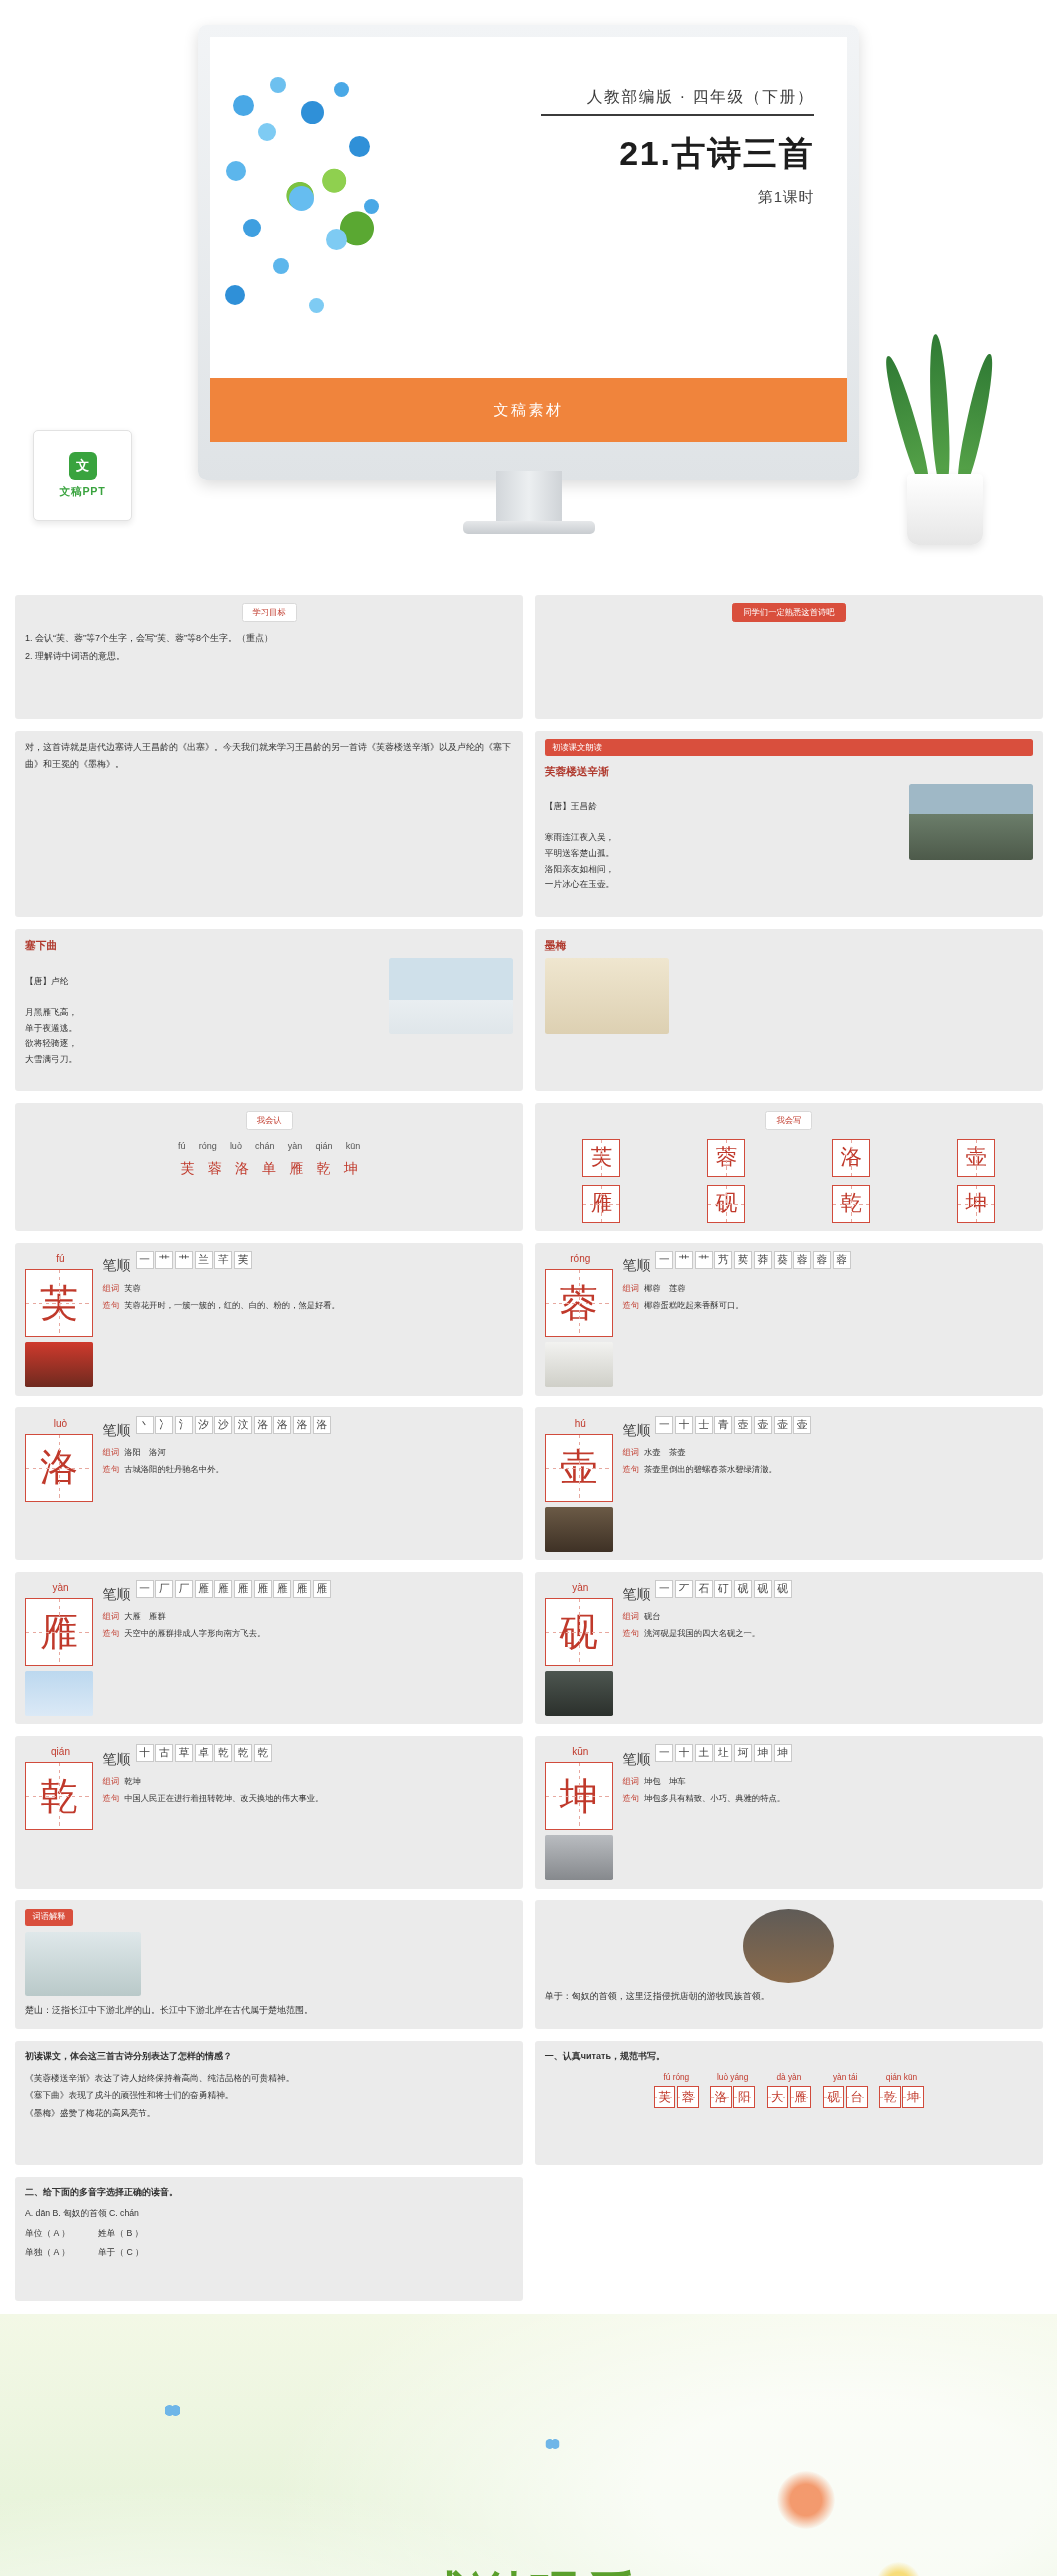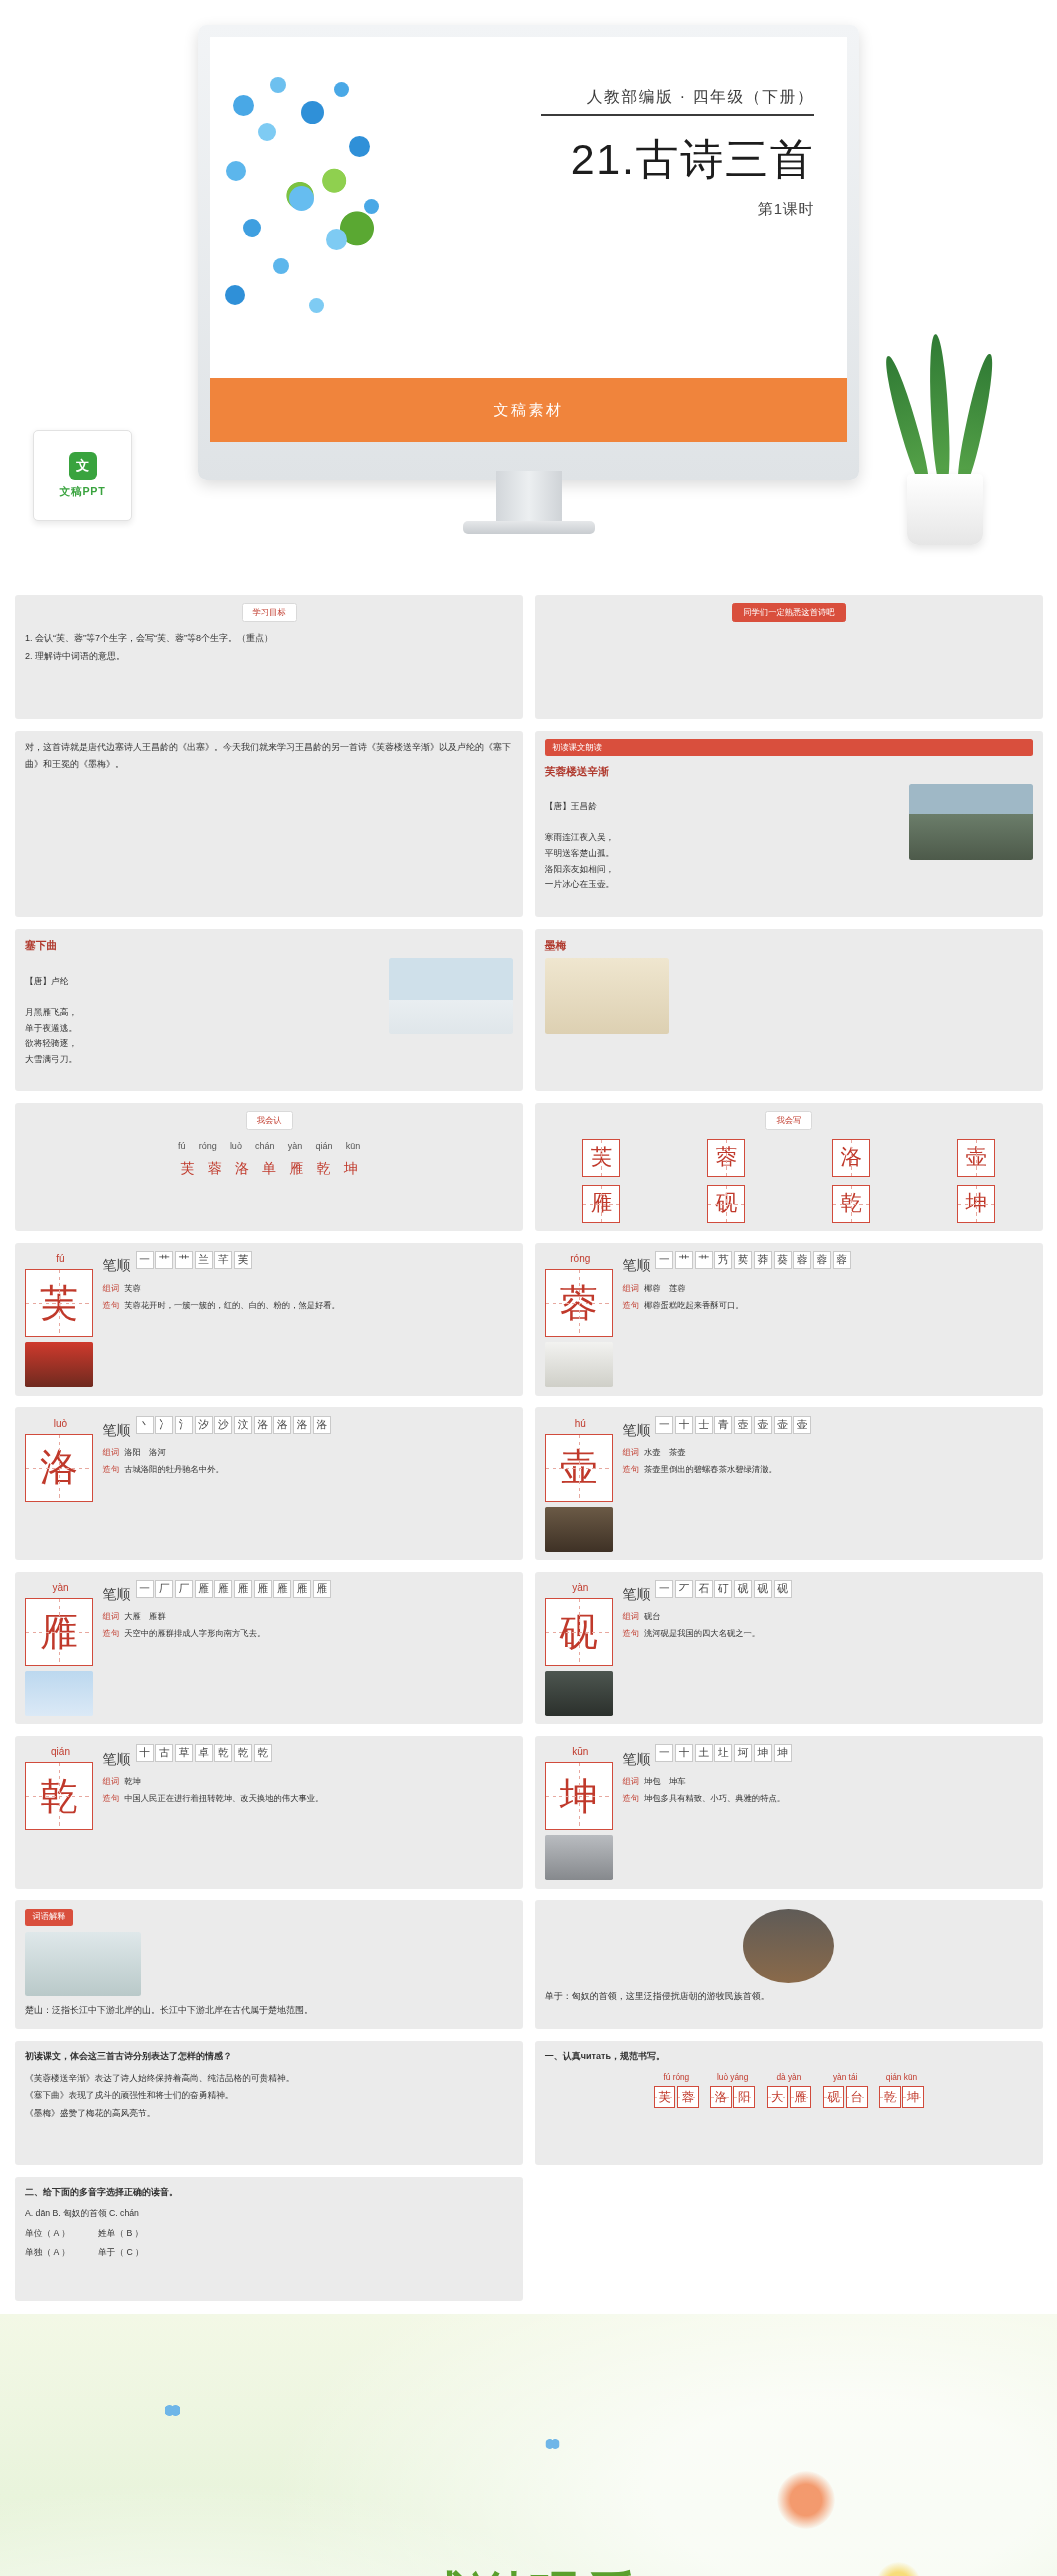--- a/index.html
+++ b/index.html
@@ -48,21 +48,21 @@
       radial-gradient(circle at 30% 40%, #7cc242 0 13.2px, transparent 14px),
       radial-gradient(circle at 60% 62%, #5aa832 0 16.5px, transparent 17.4px),
       radial-gradient(circle at 48% 30%, #8fd04f 0 11.6px, transparent 12.4px);
   }
   .fl { position:absolute; border-radius:50%; }
   .slide-title-wrap {
     position:absolute; right:33px; top:50px; width:347px; text-align:right;
   }
   .slide-sub1 { font-size:15.7px; color:#3b3b3b; letter-spacing:1.7px; }
   .slide-rule { height:1.7px; background:#3b3b3b; margin:6.6px 0 15px auto; width:273px; }
-  .slide-main-title { font-size:43px; font-weight:normal; color:#1d1d1d; letter-spacing:1.7px; }
+  .slide-main-title { font-size:34px; font-weight:bold; color:#1d1d1d; letter-spacing:1.7px; }
   .slide-sub2 { font-size:15px; color:#444; margin-top:11.6px; letter-spacing:0.8px; }
   .orange-bar {
     position:absolute; left:0; bottom:0; width:100%; height:64px;
     background:#f0843c; color:#fff; display:flex; align-items:center; justify-content:center;
     font-size:15px; letter-spacing:2.5px;
   }
   .plant {
     position:absolute; right:50px; bottom:50px; width:124px; height:207px;
   }
   .pot {

